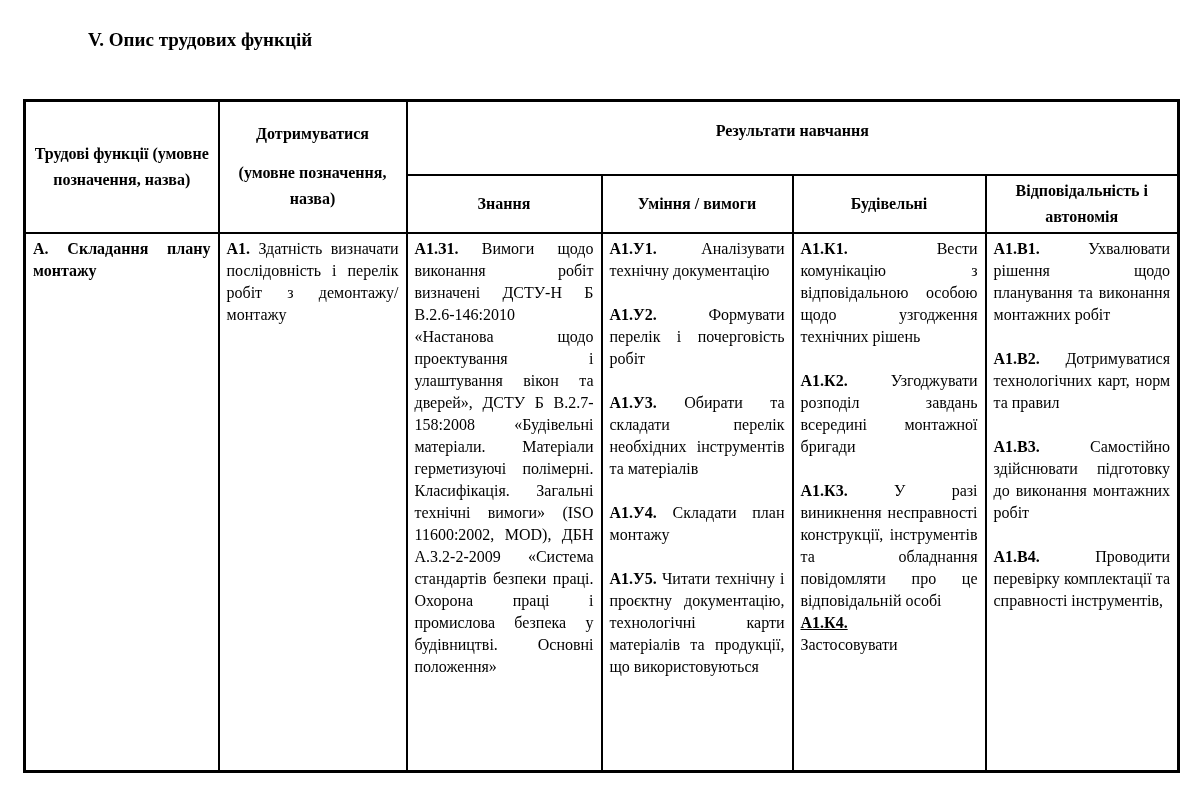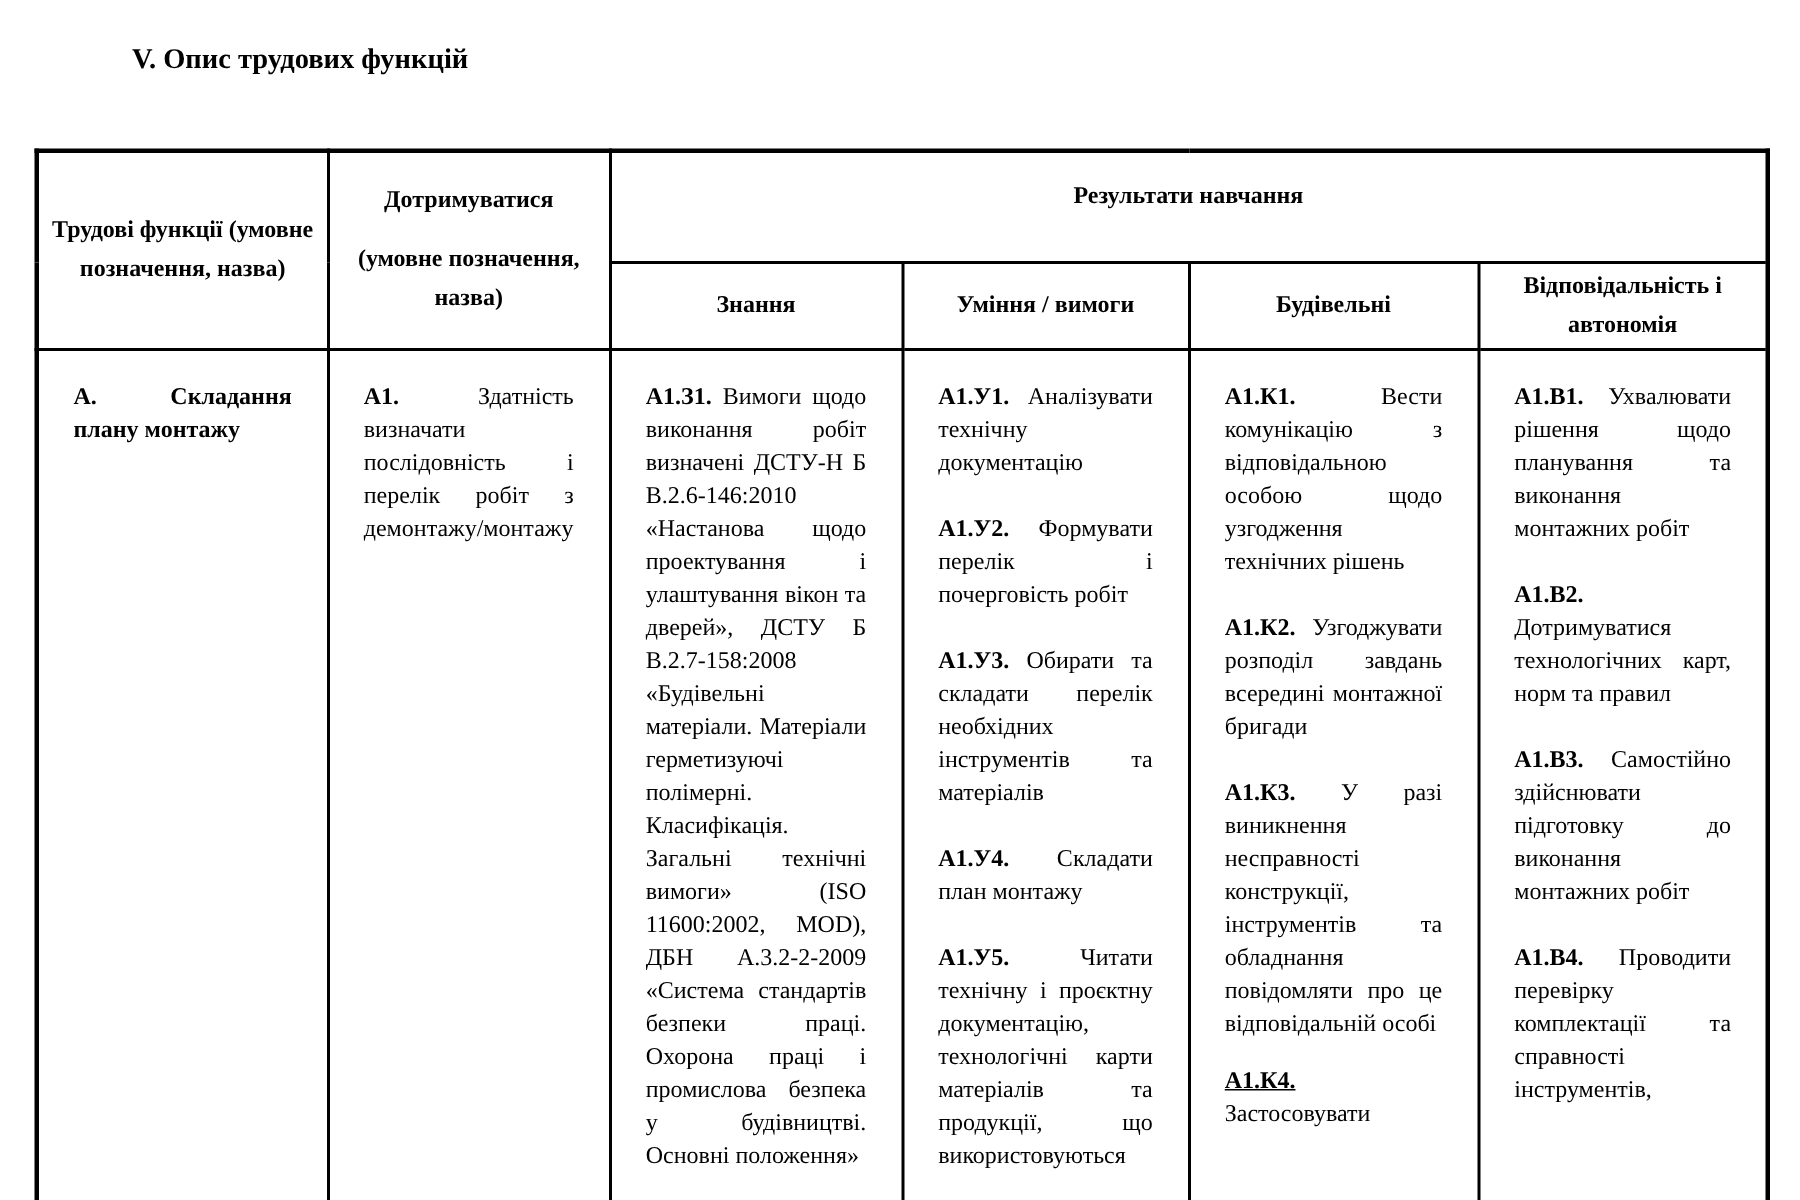--- a/index.html
+++ b/index.html
@@ -54,21 +54,21 @@
     padding-top: 16px;
   }
   .comp-subtitle { margin-top: 13px; }
   td.cell {
     vertical-align: top;
     padding: 4px 7px;
     font-size: 16px;
     line-height: 22px;
     text-align: justify;
   }
-  td.cell p { margin: 16px; }
+  td.cell p { margin: 0; }
   td.cell p + p { margin-top: 22px; }
   td.cell p.tight { margin-top: 0; }
   td.cell p.tight b { display: block; text-decoration: underline; }
   p.bold-cell { font-weight: bold; }
 </style>
 </head>
 <body>
 
 <div class="page">
 

